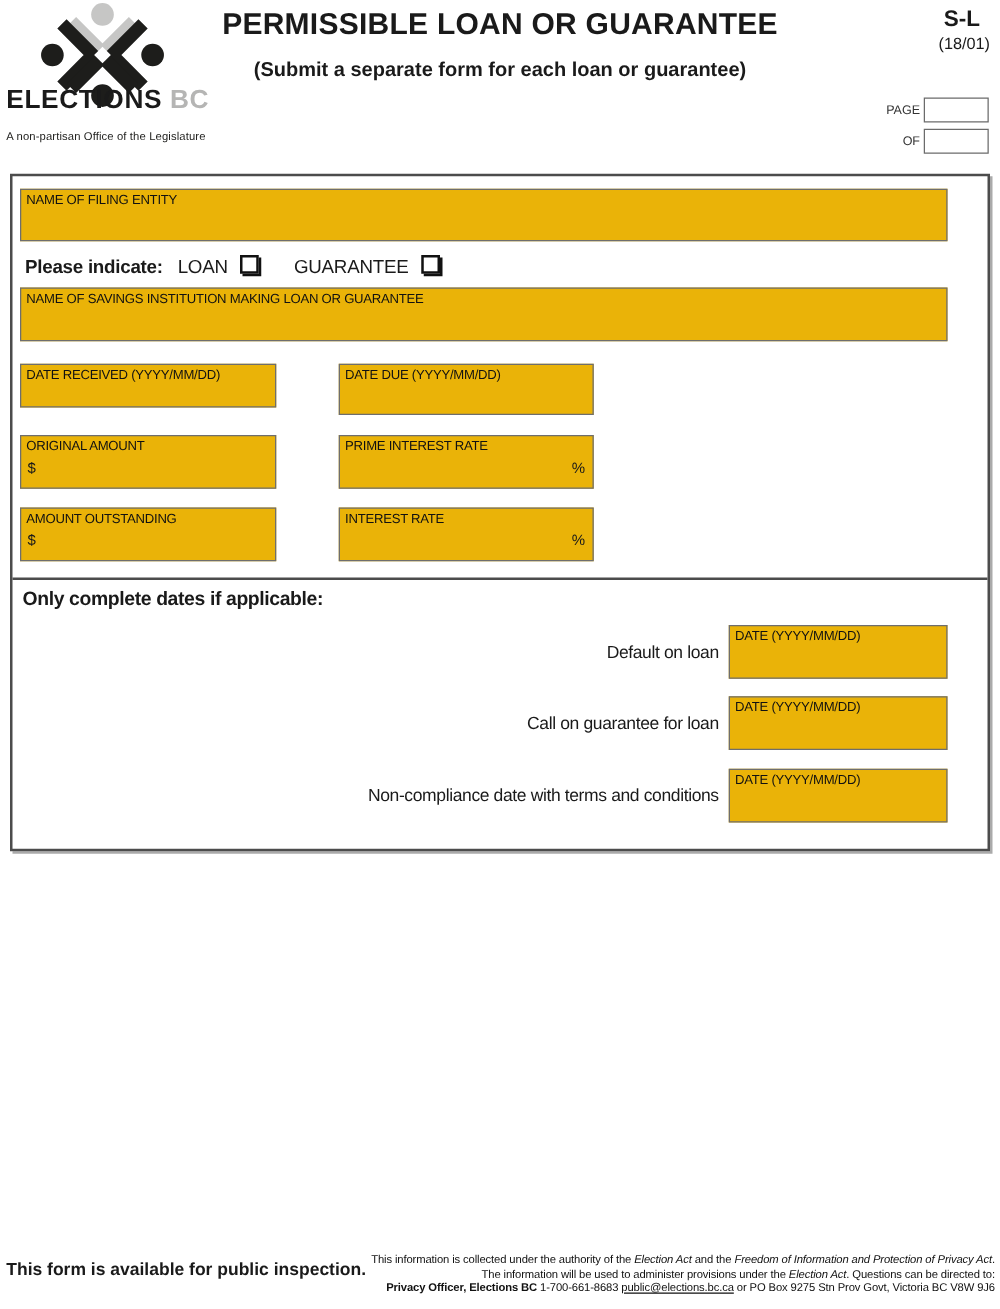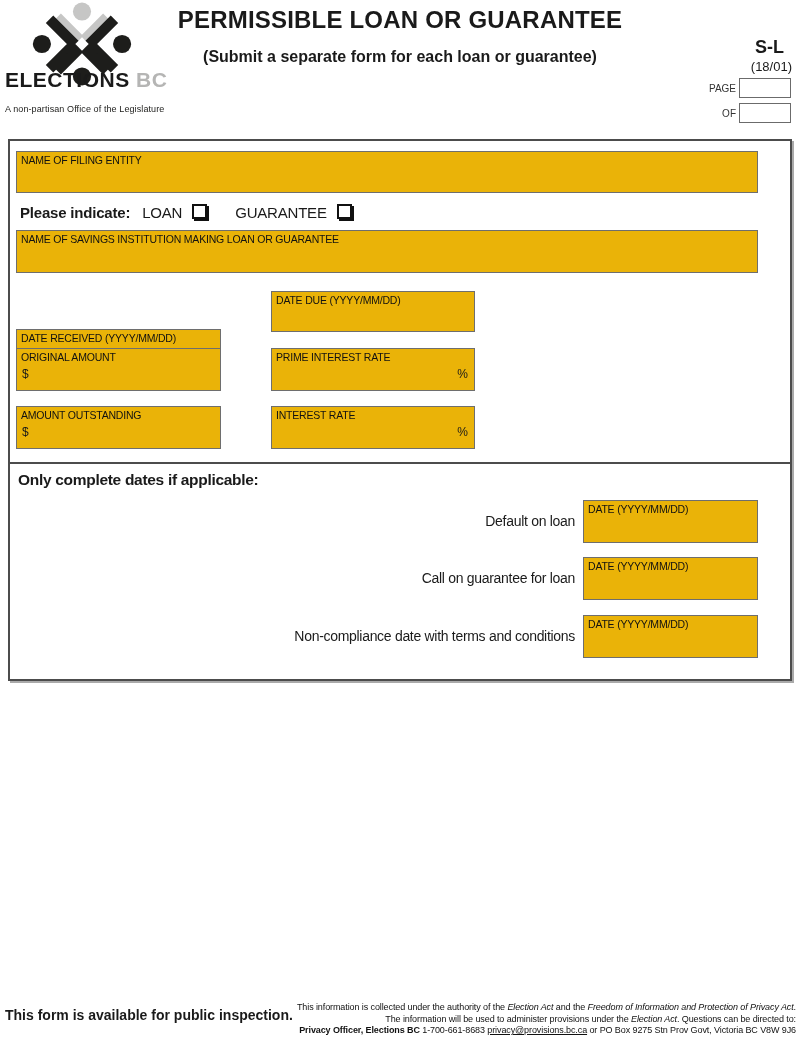--- a/index.html
+++ b/index.html
@@ -10,42 +10,42 @@
   .logo-block{position:absolute;left:5px;top:2px;width:170px;height:118px;}
   .logo-mark{position:absolute;left:25px;top:0;}
   .brand{position:absolute;left:0;top:66px;font-weight:bold;font-size:21px;letter-spacing:.5px;white-space:nowrap;}
   .brand .bc{color:#b5b5b4;}
   .tagline{position:absolute;left:0;top:102px;font-size:9px;letter-spacing:.1px;color:#1d1d1b;white-space:nowrap;}
 
   .title-wrap{position:absolute;left:150px;top:6px;width:500px;text-align:center;}
   .form-title{font-size:24px;font-weight:bold;letter-spacing:.2px;}
   .form-subtitle{margin-top:14px;font-size:16px;font-weight:bold;}
 
-  .code-wrap{position:absolute;right:8px;top:5px;text-align:right;margin-top:32px;}
+  .code-wrap{position:absolute;right:8px;top:5px;text-align:right;}
   .form-code{font-size:18px;font-weight:bold;padding-right:8px;}
   .form-version{font-size:13px;margin-top:1px;}
 
   .pg-label{position:absolute;font-size:10px;color:#333;text-align:right;width:40px;}
   .pg-box{position:absolute;width:52px;height:20px;border:1px solid #6b6b6b;background:#fff;box-sizing:border-box;}
   .lbl-page{right:64px;top:83px;}
   .box-page{right:9px;top:78px;}
   .lbl-of{right:64px;top:108px;}
   .box-of{right:9px;top:103px;}
 
   
   .form-box{position:absolute;left:8px;top:139px;width:784px;height:542px;border:2px solid #4c4c4c;
             box-shadow:2px 2px 0 #aaaaaa;box-sizing:border-box;background:#fff;}
   .field{position:absolute;border:1px solid #6e6e6e;background:#eab308;box-sizing:border-box;}
   .field-label{position:absolute;left:4px;top:2px;font-size:10.5px;letter-spacing:-.2px;color:#111;white-space:nowrap;}
   .prefix{position:absolute;left:5px;bottom:9px;font-size:12px;}
   .suffix{position:absolute;right:6px;bottom:9px;font-size:12px;}
 
   .f-filing{left:6px;top:10px;width:742px;height:42px;}
   .f-savings{left:6px;top:89px;width:742px;height:43px;}
-  .f-received{left:6px;top:150px;width:205px;height:35px;margin-top:38px;}
+  .f-received{left:6px;top:150px;width:205px;height:35px;}
   .f-due{left:261px;top:150px;width:204px;height:41px;}
   .f-orig{left:6px;top:207px;width:205px;height:43px;}
   .f-prime{left:261px;top:207px;width:204px;height:43px;}
   .f-outst{left:6px;top:265px;width:205px;height:43px;}
   .f-int{left:261px;top:265px;width:204px;height:43px;}
 
   .indicate-row{position:absolute;left:10px;top:63px;height:22px;white-space:nowrap;font-size:15px;letter-spacing:-.2px;}
   .indicate-row .lead{font-weight:bold;margin-right:8px;}
   .indicate-row .opt{margin-right:10px;}
   .cb{display:inline-block;width:11px;height:11px;border:2px solid #111;background:#fff;
@@ -176,16 +176,16 @@
 
   </div>
 
   <div class="foot-left">
     <div class="l1">This form is available for public inspection.</div>
   </div>
 
   <div class="foot-right">
     <div><span>This information is collected under the authority of the </span><span class="it">Election Act</span><span> and the </span><span class="it">Freedom of Information and Protection of Privacy Act</span><span>.</span></div>
     <div><span>The information will be used to administer provisions under the </span><span class="it">Election Act</span><span>. Questions can be directed to:</span></div>
-    <div><span class="bd">Privacy Officer, Elections BC</span><span> 1-700-661-8683 </span><span class="lnk">privacy@provisions.bc.ca</span><span> or PO Box 9275 Stn Prov Govt, Victoria BC V8W 9J6</span></div>
+    <div><span class="bd">Privacy Officer, Elections BC</span><span> 1-700-661-8683 </span><span class="lnk">public@elections.bc.ca</span><span> or PO Box 9275 Stn Prov Govt, Victoria BC V8W 9J6</span></div>
   </div>
 
 </div>
 
 </body></html>

